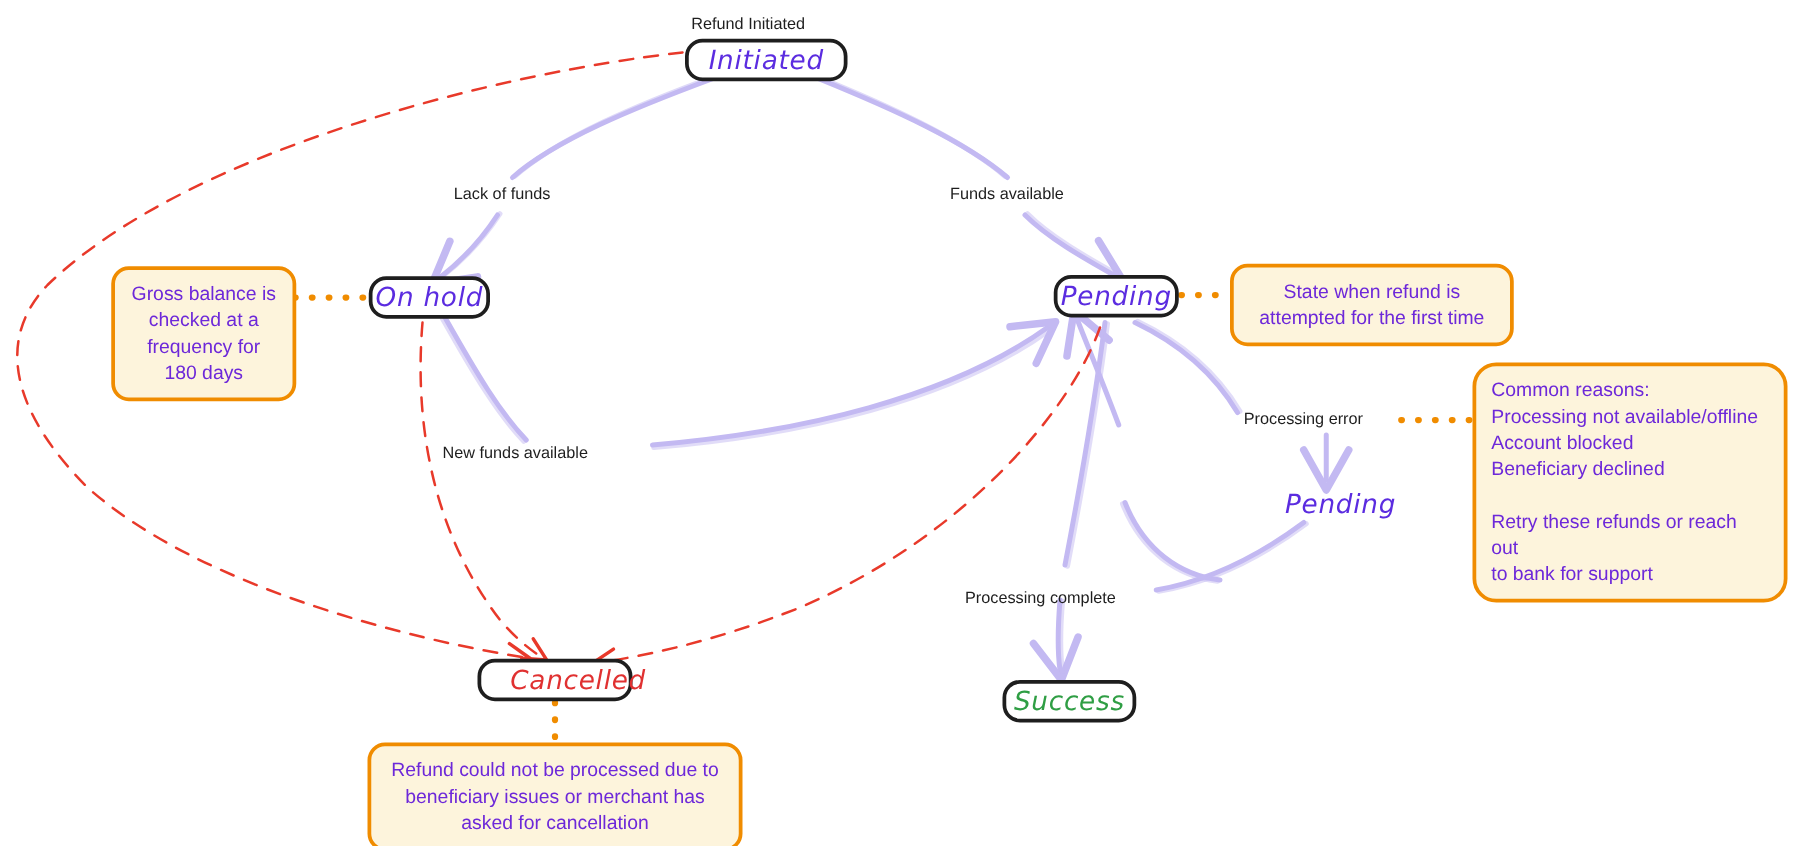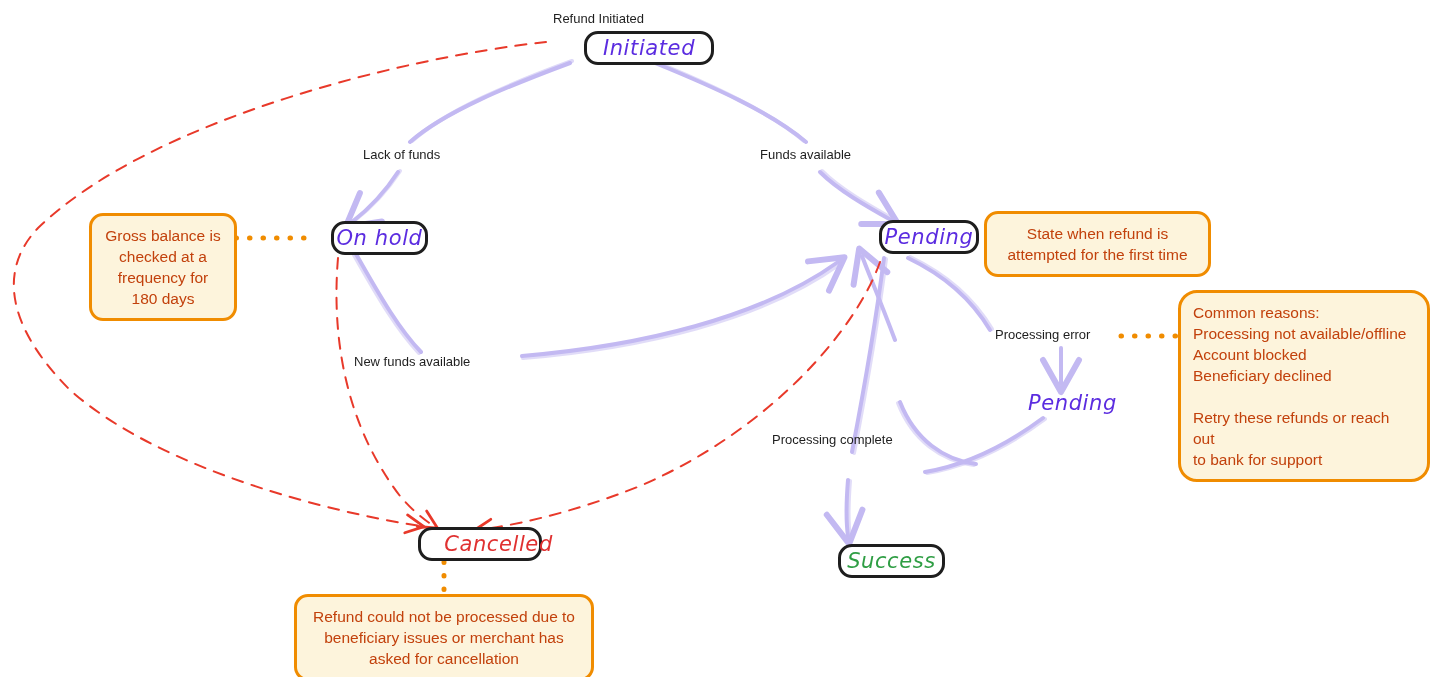--- a/index.html
+++ b/index.html
@@ -37,21 +37,20 @@
     display: flex;
     align-items: center;
     justify-content: center;
     font-family: "DejaVu Sans", sans-serif;
     font-size: 21px;
     font-style: italic;
     font-weight: 400;
     letter-spacing: 0.6px;
     white-space: nowrap;
     z-index: 4;
-    margin-left: 36px;
   }
   .node.violet { color: #5b2ce0; }
   .node.red    { color: #e03131; }
   .node.green  { color: #2f9e44; }
 
   
   .hand-label {
     position: absolute;
     font-family: "DejaVu Sans", sans-serif;
     font-size: 21px;
@@ -72,21 +71,21 @@
     z-index: 4;
   }
 
   
   .note {
     position: absolute;
     box-sizing: border-box;
     background: #fdf4dc;
     border: 3px solid #f08c00;
     border-radius: 14px;
-    color: #c2410c;
+    color: #6d28d9;
     font-family: "Liberation Sans", sans-serif;
     font-size: 15.5px;
     line-height: 21px;
     padding: 9px 12px;
     text-align: center;
     z-index: 3;
   }
   .note.left-align { text-align: left; border-radius: 19px; }
   .note .ln { display: block; }
   .note .ln.blank { height: 21px; }
@@ -186,21 +185,21 @@
   <div class="hand-label" style="left:1028px; top:391px;">Pending</div>
 
   <div class="edge-label" style="left:363px; top:147px;">Lack of funds</div>
 
   <div class="edge-label" style="left:760px; top:147px;">Funds available</div>
 
   <div class="edge-label" style="left:354px; top:354px;">New funds available</div>
 
   <div class="edge-label" style="left:995px; top:327px;">Processing error</div>
 
-  <div class="edge-label" style="left:772px; top:432px;">Processing complete</div>
+  <div class="edge-label" style="left:772px; top:470px;">Processing complete</div>
 
   <div class="note" style="left:89px; top:213px; width:148px;">
     <span class="ln">Gross balance is</span>
     <span class="ln">checked at a</span>
     <span class="ln">frequency for</span>
     <span class="ln">180 days</span>
   </div>
 
   <div class="note" style="left:984px; top:211px; width:227px;">
     <span class="ln">State when refund is</span>

